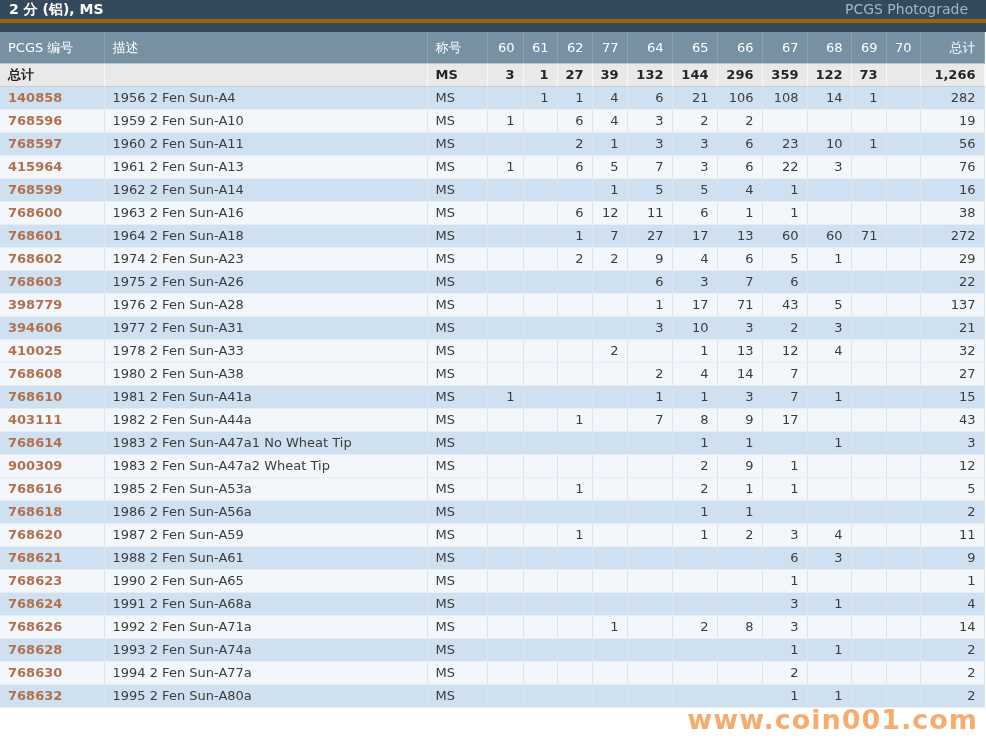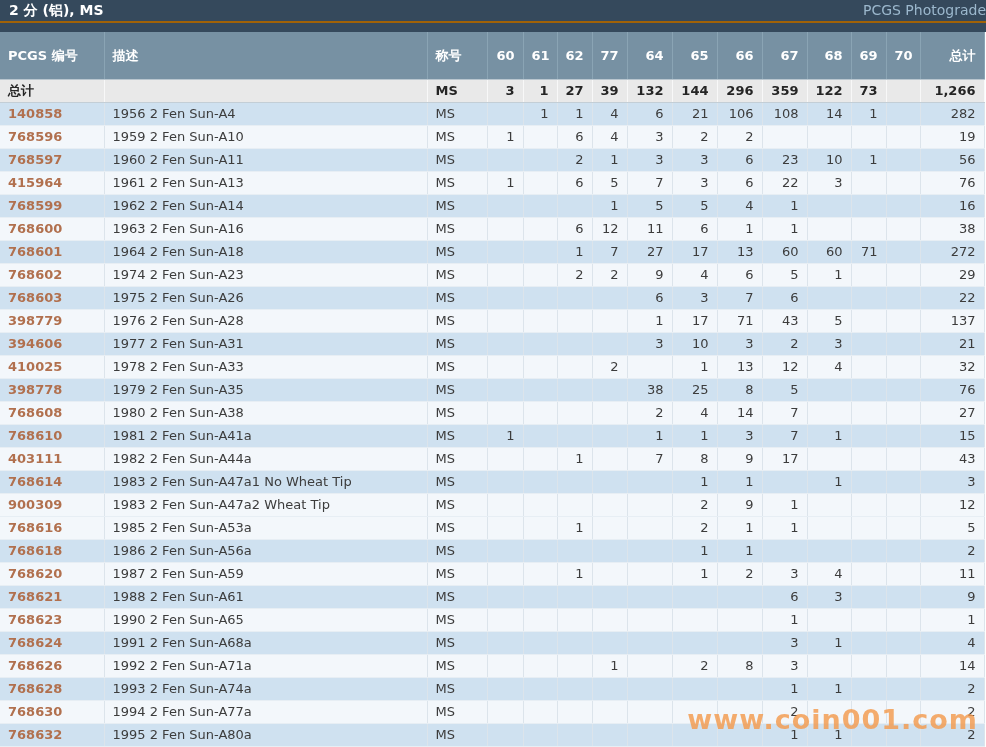--- a/index.html
+++ b/index.html
@@ -7,42 +7,42 @@
     width: 986px; height: 747px; overflow: hidden;
     background: #ffffff;
     font-family: "DejaVu Sans", "Liberation Sans", sans-serif;
   }
   body { position: relative; }
 
   
   .titlebar {
     height: 23px;
     background: var(--title_bar_bg, #35495c);
-    border-bottom: 2px solid #a16207;
+    border-bottom: 4px solid #a16207;
     display: flex; align-items: center; justify-content: space-between;
-    padding: 0 0 0 9px;
+    padding: 0 18px 0 9px;
   }
   .titlebar .title {
     color: #ffffff; font-weight: bold; font-size: 14px; line-height: 23px;
   }
   .titlebar .pg-link {
     color: var(--photograde_link, #9cb8cd);
     font-size: 14px; text-decoration: none; line-height: 23px;
   }
   .titlestrip { height: 9px; background: var(--title_bar_bg, #35495c); }
 
   
   table { border-collapse: collapse; table-layout: fixed; width: 984px; }
   th {
     background: var(--header_row_bg, #7791a3);
-    color: #ffffff; font-size: 13px; font-weight: bold;
+    color: #ffffff; font-size: 13px; font-weight: normal;
     height: 26px; line-height: 23px;
     border-right: 1px solid #8aa4b4;
     border-bottom: 1px solid #b9c6cf;
-    padding: 12px 8px; white-space: nowrap; overflow: hidden;
+    padding: 4px 8px; white-space: nowrap; overflow: hidden;
   }
   td {
     font-size: 13px; color: #3c3c3c;
     height: 22px; line-height: 22px;
     padding: 0 8px;
     border-right: 1px solid #dce4eb;
     border-bottom: 1px solid #e7eef4;
     white-space: nowrap; overflow: hidden;
   }
   .left   { text-align: left; }
@@ -337,37 +337,20 @@
         <td class="num">2</td>
         <td class="num"></td>
         <td class="num">1</td>
         <td class="num">13</td>
         <td class="num">12</td>
         <td class="num">4</td>
         <td class="num"></td>
         <td class="num"></td>
         <td class="num">32</td>
       </tr>
-      <tr class="blue">
-        <td class="left pcgs"><a href="#">398778</a></td>
-        <td class="left">1979 2 Fen Sun-A35</td>
-        <td class="center">MS</td>
-        <td class="num"></td>
-        <td class="num"></td>
-        <td class="num"></td>
-        <td class="num"></td>
-        <td class="num">38</td>
-        <td class="num">25</td>
-        <td class="num">8</td>
-        <td class="num">5</td>
-        <td class="num"></td>
-        <td class="num"></td>
-        <td class="num"></td>
-        <td class="num">76</td>
-      </tr>
       <tr class="lite">
         <td class="left pcgs"><a href="#">768608</a></td>
         <td class="left">1980 2 Fen Sun-A38</td>
         <td class="center">MS</td>
         <td class="num"></td>
         <td class="num"></td>
         <td class="num"></td>
         <td class="num"></td>
         <td class="num">2</td>
         <td class="num">4</td>

